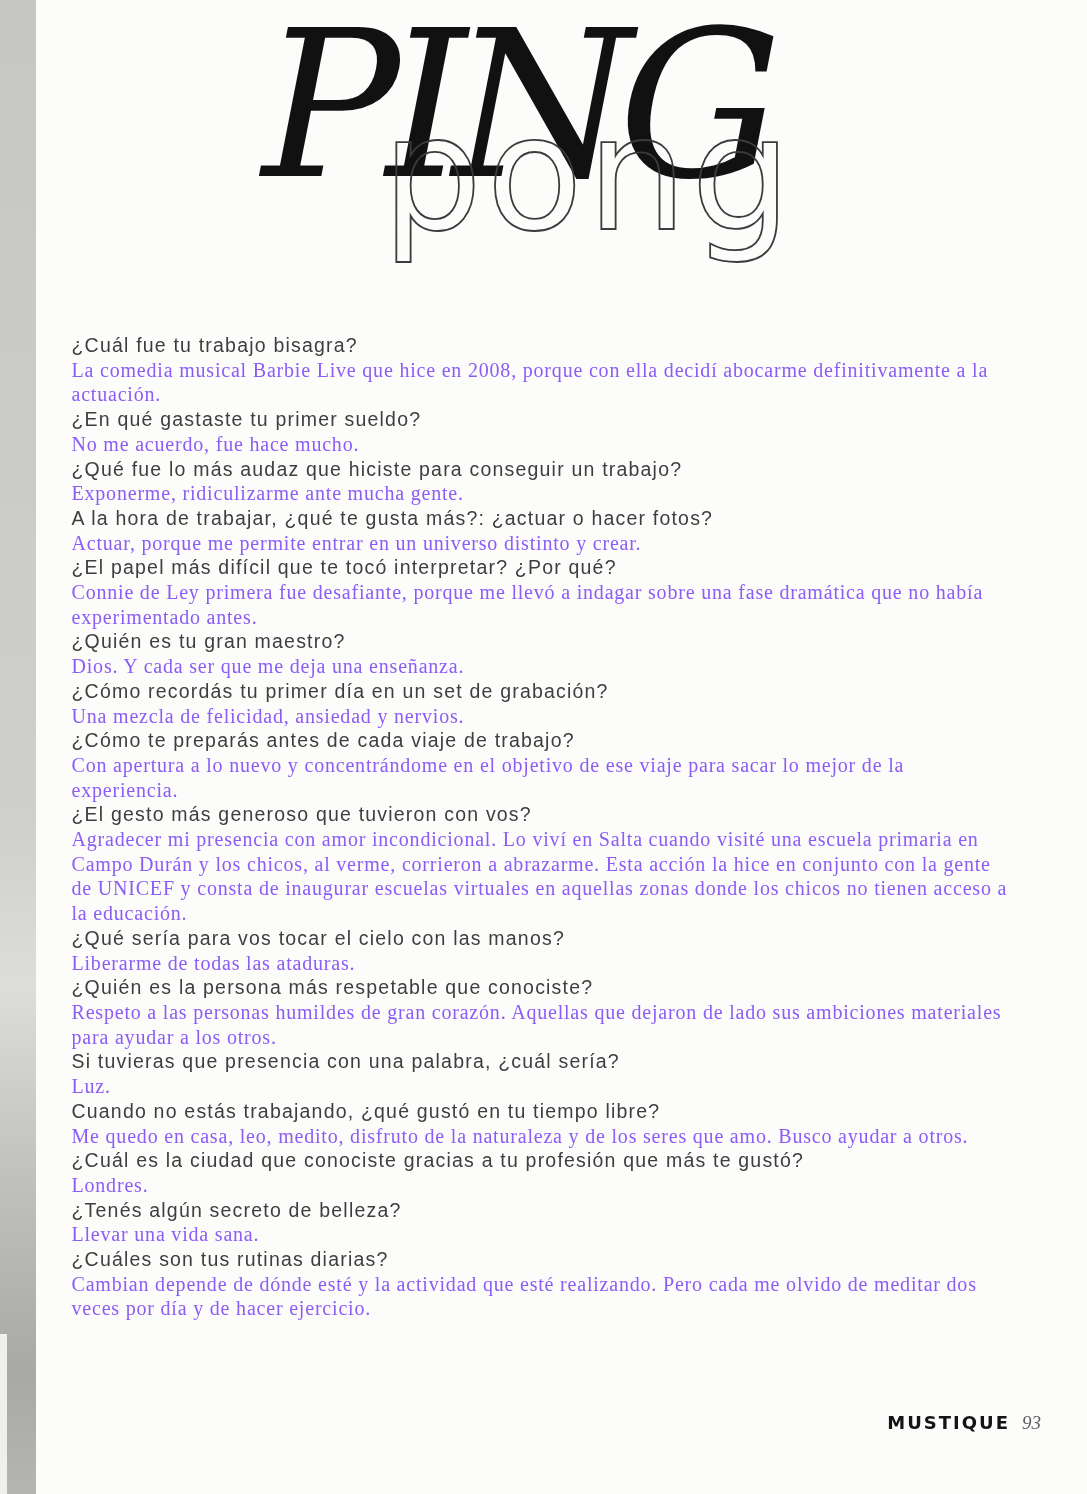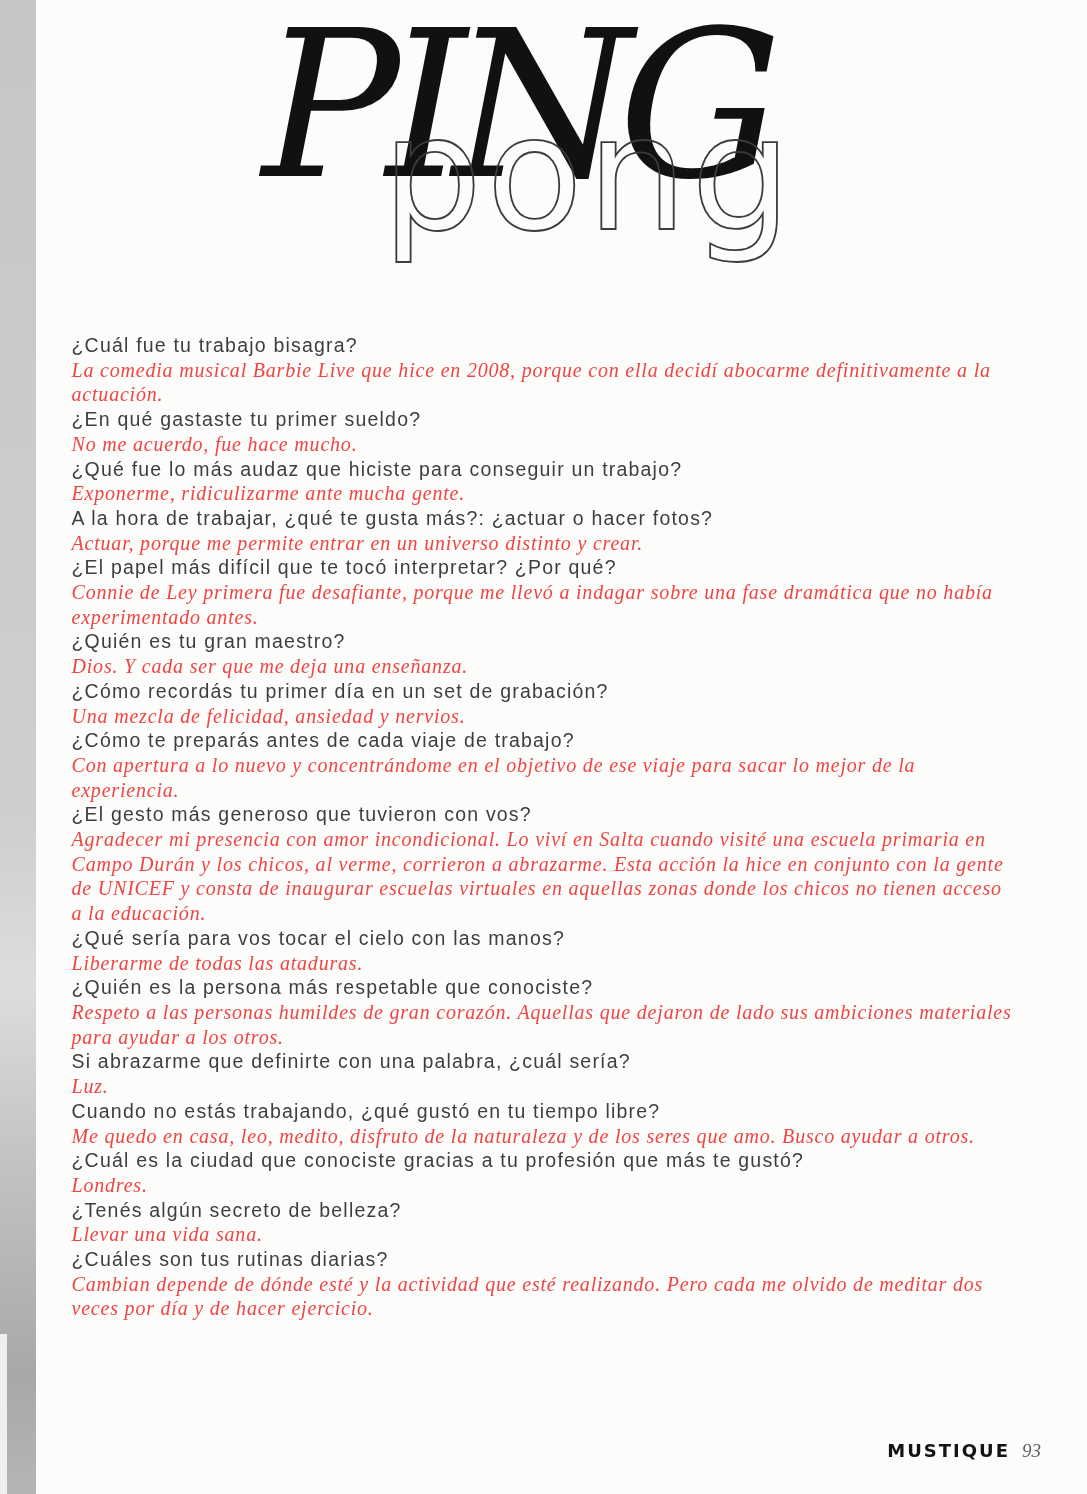--- a/index.html
+++ b/index.html
@@ -57,30 +57,29 @@
   .q {
     font-family: "Liberation Sans", sans-serif;
     font-weight: 400;
     font-size: 19.5px;
     line-height: 24.7px;
     letter-spacing: 1.2px;
     color: #3e3e3e;
   }
   .a {
     font-family: "Liberation Serif", serif;
-    font-style: italic;
     font-size: 20px;
     line-height: 24.7px;
     letter-spacing: 0.8px;
-    color: #ef4444;
+    color: #8b5cf6;
   }
 
   
   .footer {
-    position: absolute; right: 46px; bottom: 32px;
+    position: absolute; right: 46px; bottom: 60px;
     display: flex; align-items: baseline; gap: 12px; margin-top: 28px;
   }
   .magazine-logo {
     font-family: "DejaVu Sans", sans-serif;
     font-weight: 700;
     font-size: 18px;
     letter-spacing: 2px;
     color: #141414;
   }
   .page-number {
@@ -141,21 +140,21 @@
     </div>
     <div class="qa">
       <p class="q">¿Qué sería para vos tocar el cielo con las manos?</p>
       <p class="a">Liberarme de todas las ataduras.</p>
     </div>
     <div class="qa">
       <p class="q">¿Quién es la persona más respetable que conociste?</p>
       <p class="a">Respeto a las personas humildes de gran corazón. Aquellas que dejaron de lado sus ambiciones materiales para ayudar a los otros.</p>
     </div>
     <div class="qa">
-      <p class="q">Si abrazarme que definirte con una palabra, ¿cuál sería?</p>
+      <p class="q">Si tuvieras que presencia con una palabra, ¿cuál sería?</p>
       <p class="a">Luz.</p>
     </div>
     <div class="qa">
       <p class="q">Cuando no estás trabajando, ¿qué gustó en tu tiempo libre?</p>
       <p class="a">Me quedo en casa, leo, medito, disfruto de la naturaleza y de los seres que amo. Busco ayudar a otros.</p>
     </div>
     <div class="qa">
       <p class="q">¿Cuál es la ciudad que conociste gracias a tu profesión que más te gustó?</p>
       <p class="a">Londres.</p>
     </div>

